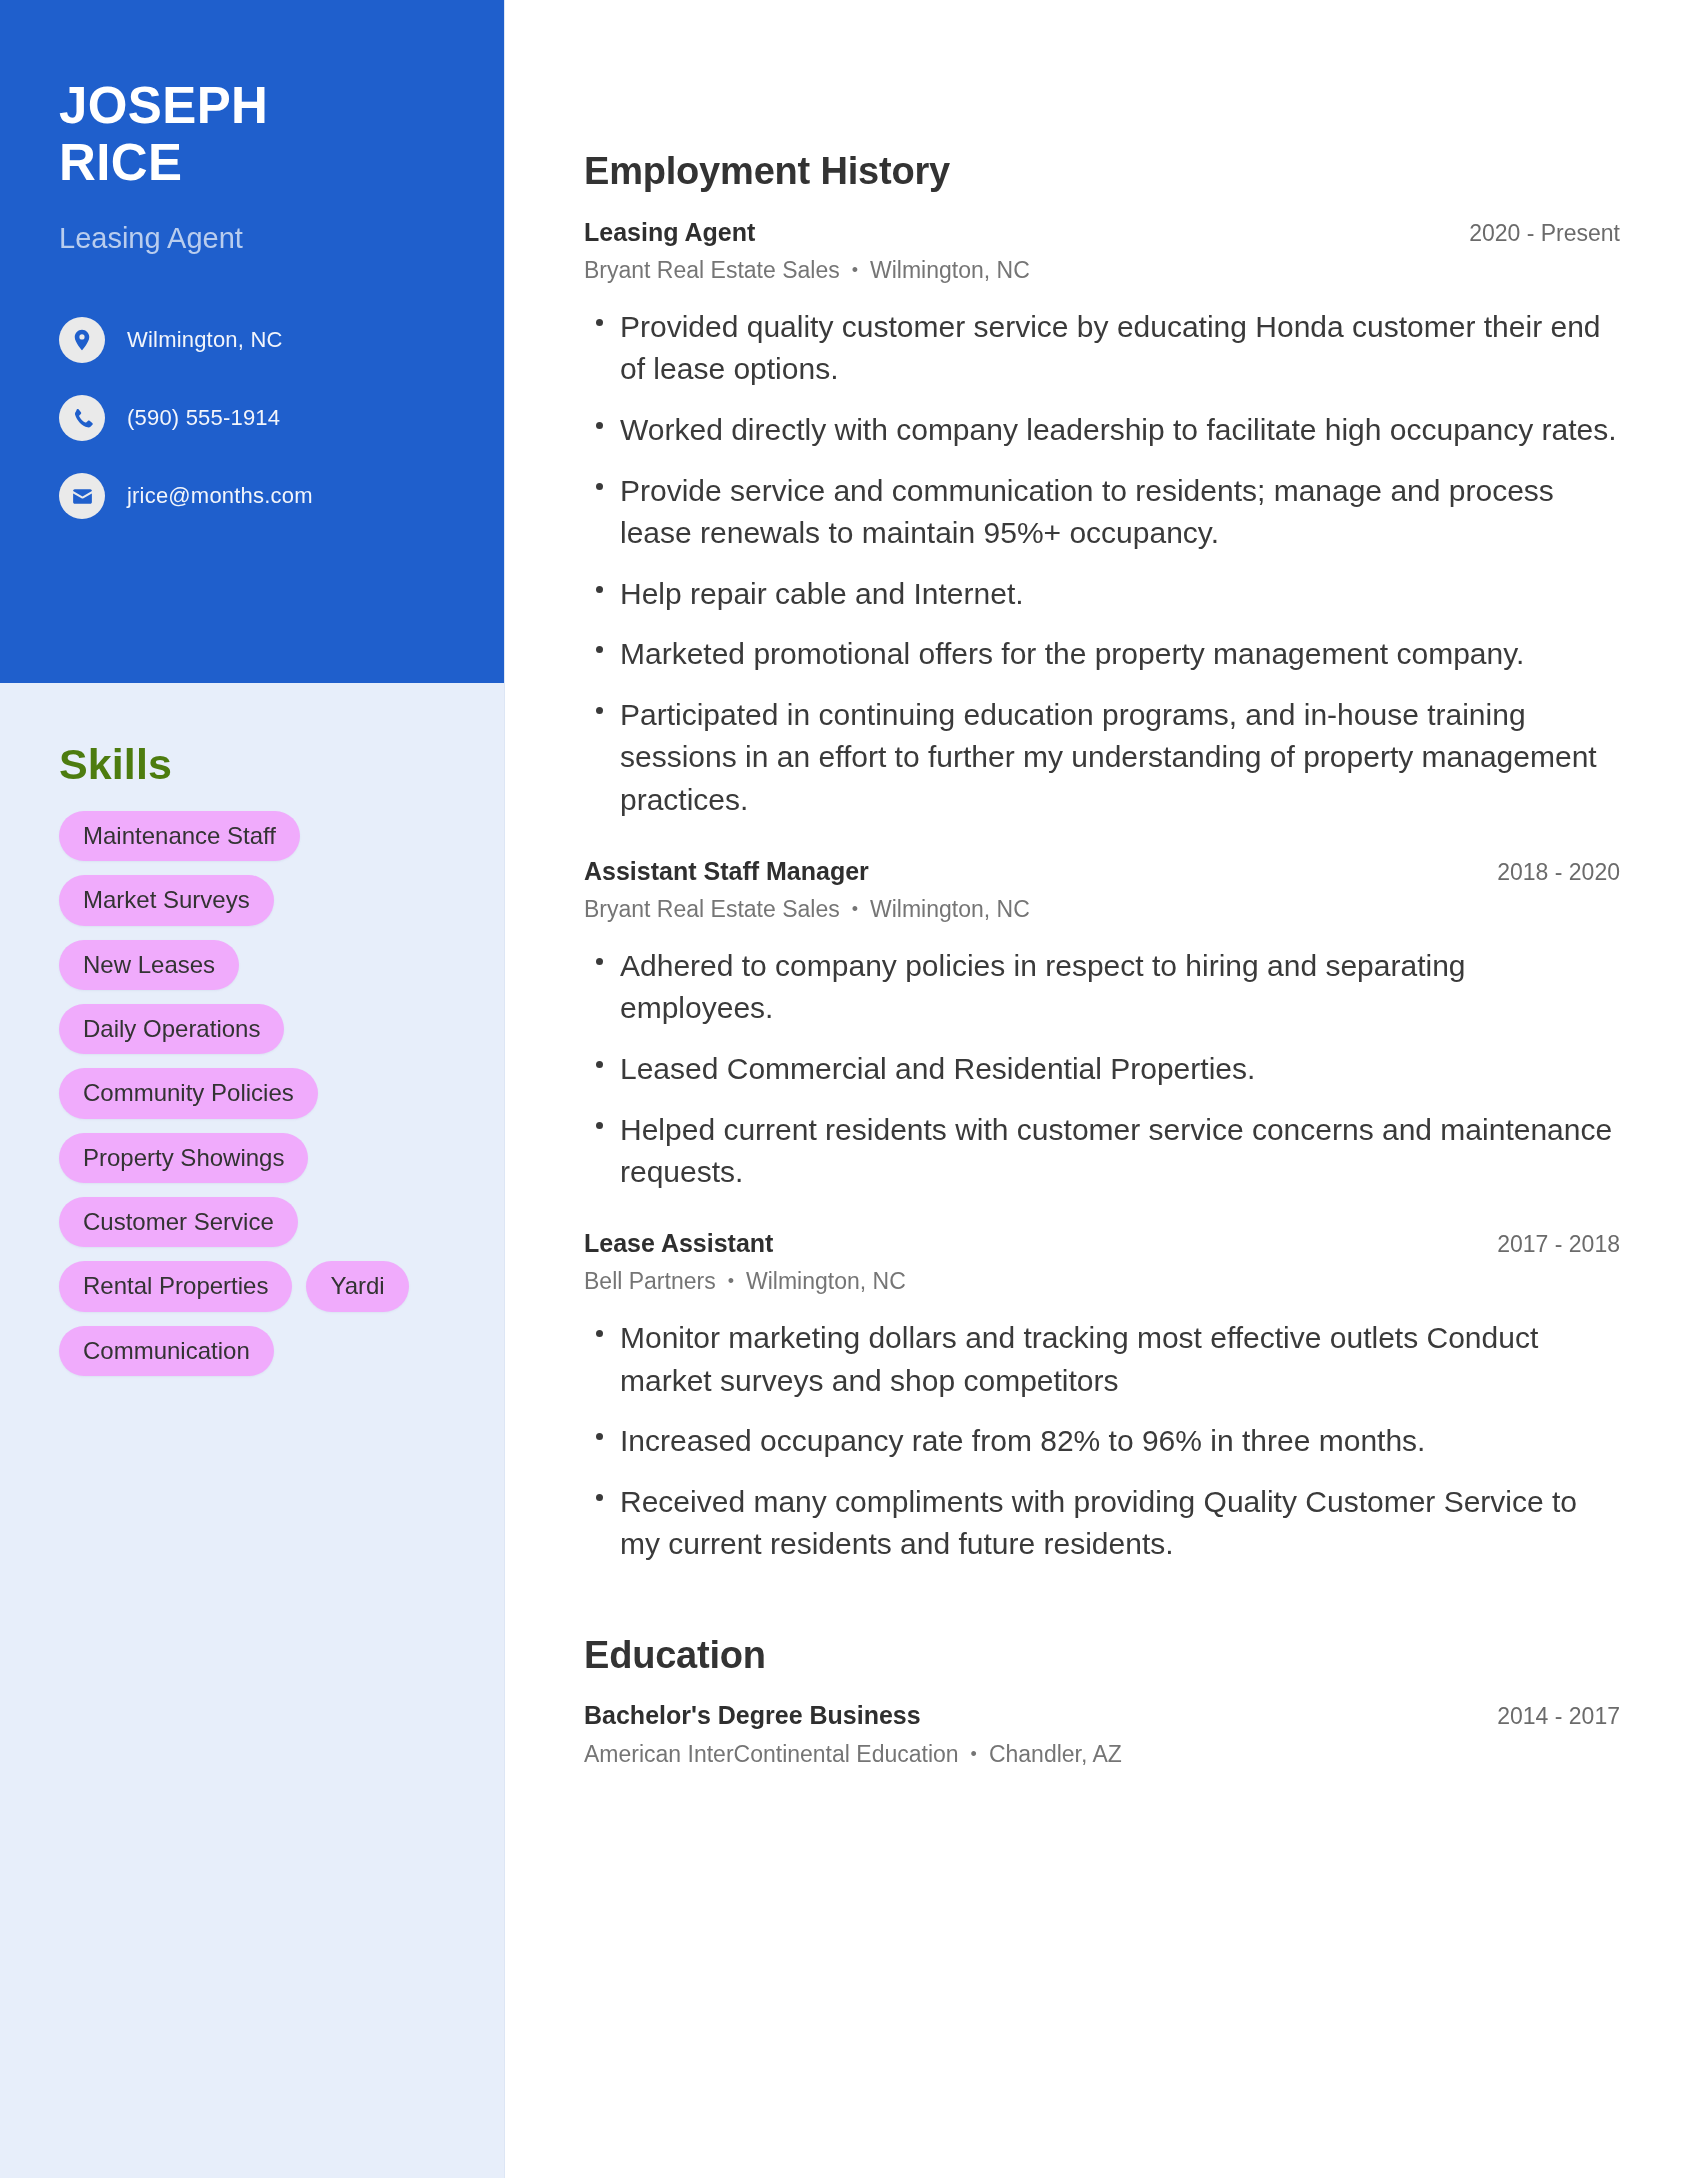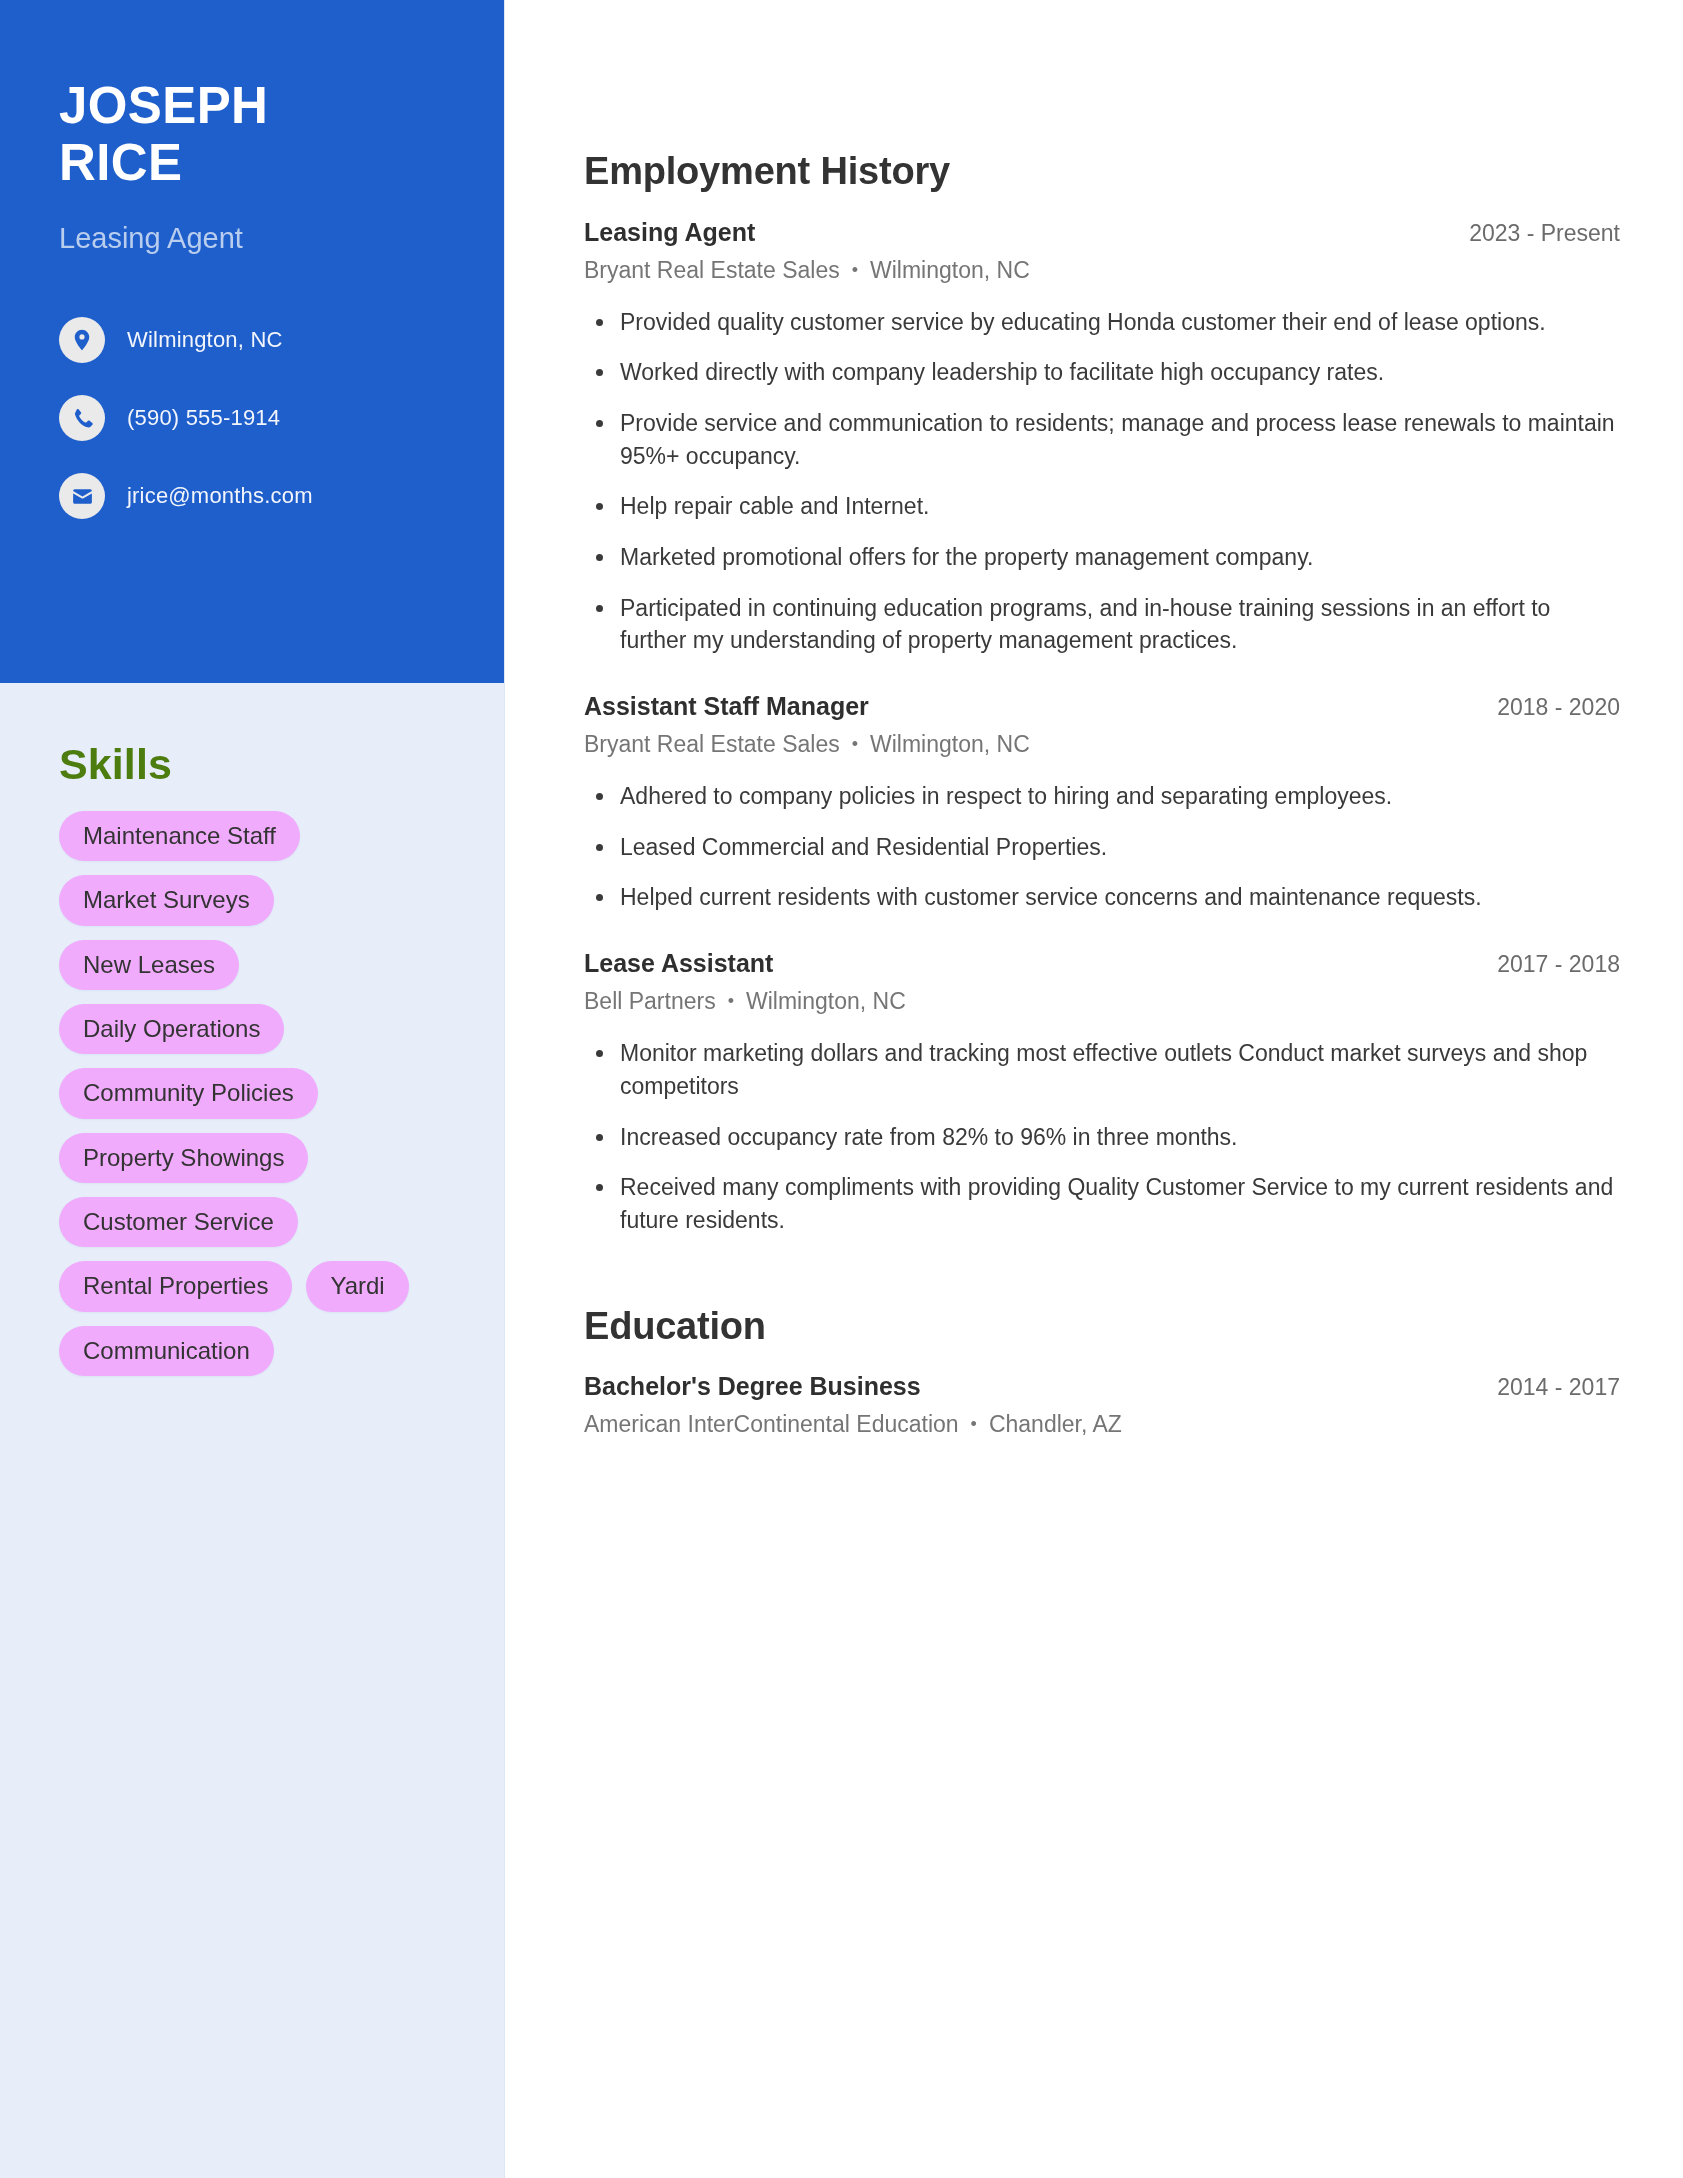--- a/index.html
+++ b/index.html
@@ -169,21 +169,21 @@
     vertical-align: 2px;
   }
   ul.bullets {
     list-style: none;
     margin: 20px 0 0 0;
     padding: 0;
   }
   ul.bullets li {
     position: relative;
     padding-left: 36px;
-    font-size: 23px;
+    font-size: 30px;
     color: #3a3a3a;
     line-height: 1.42;
     margin-bottom: 18px;
     max-width: 1020px;
   }
   ul.bullets li:last-child { margin-bottom: 0; }
   ul.bullets li::before {
     content: "";
     position: absolute;
     left: 12px;
@@ -262,21 +262,21 @@
   </aside>
 
   <main class="main">
 
     <section class="section">
       <h2 class="section-heading">Employment History</h2>
       <div id="employment-entries">
           <div class="entry">
             <div class="entry-head">
               <div class="entry-title">Leasing Agent</div>
-              <div class="entry-dates">2023 - Present</div>
+              <div class="entry-dates">2020 - Present</div>
             </div>
             <div class="entry-sub"><span>Bryant Real Estate Sales</span><span class="sep">•</span><span>Wilmington, NC</span></div>
             <ul class="bullets">
               <li>Provided quality customer service by educating Honda customer their end of lease options.</li>
               <li>Worked directly with company leadership to facilitate high occupancy rates.</li>
               <li>Provide service and communication to residents; manage and process lease renewals to maintain 95%+ occupancy.</li>
               <li>Help repair cable and Internet.</li>
               <li>Marketed promotional offers for the property management company.</li>
               <li>Participated in continuing education programs, and in-house training sessions in an effort to further my understanding of property management practices.</li>
             </ul>

